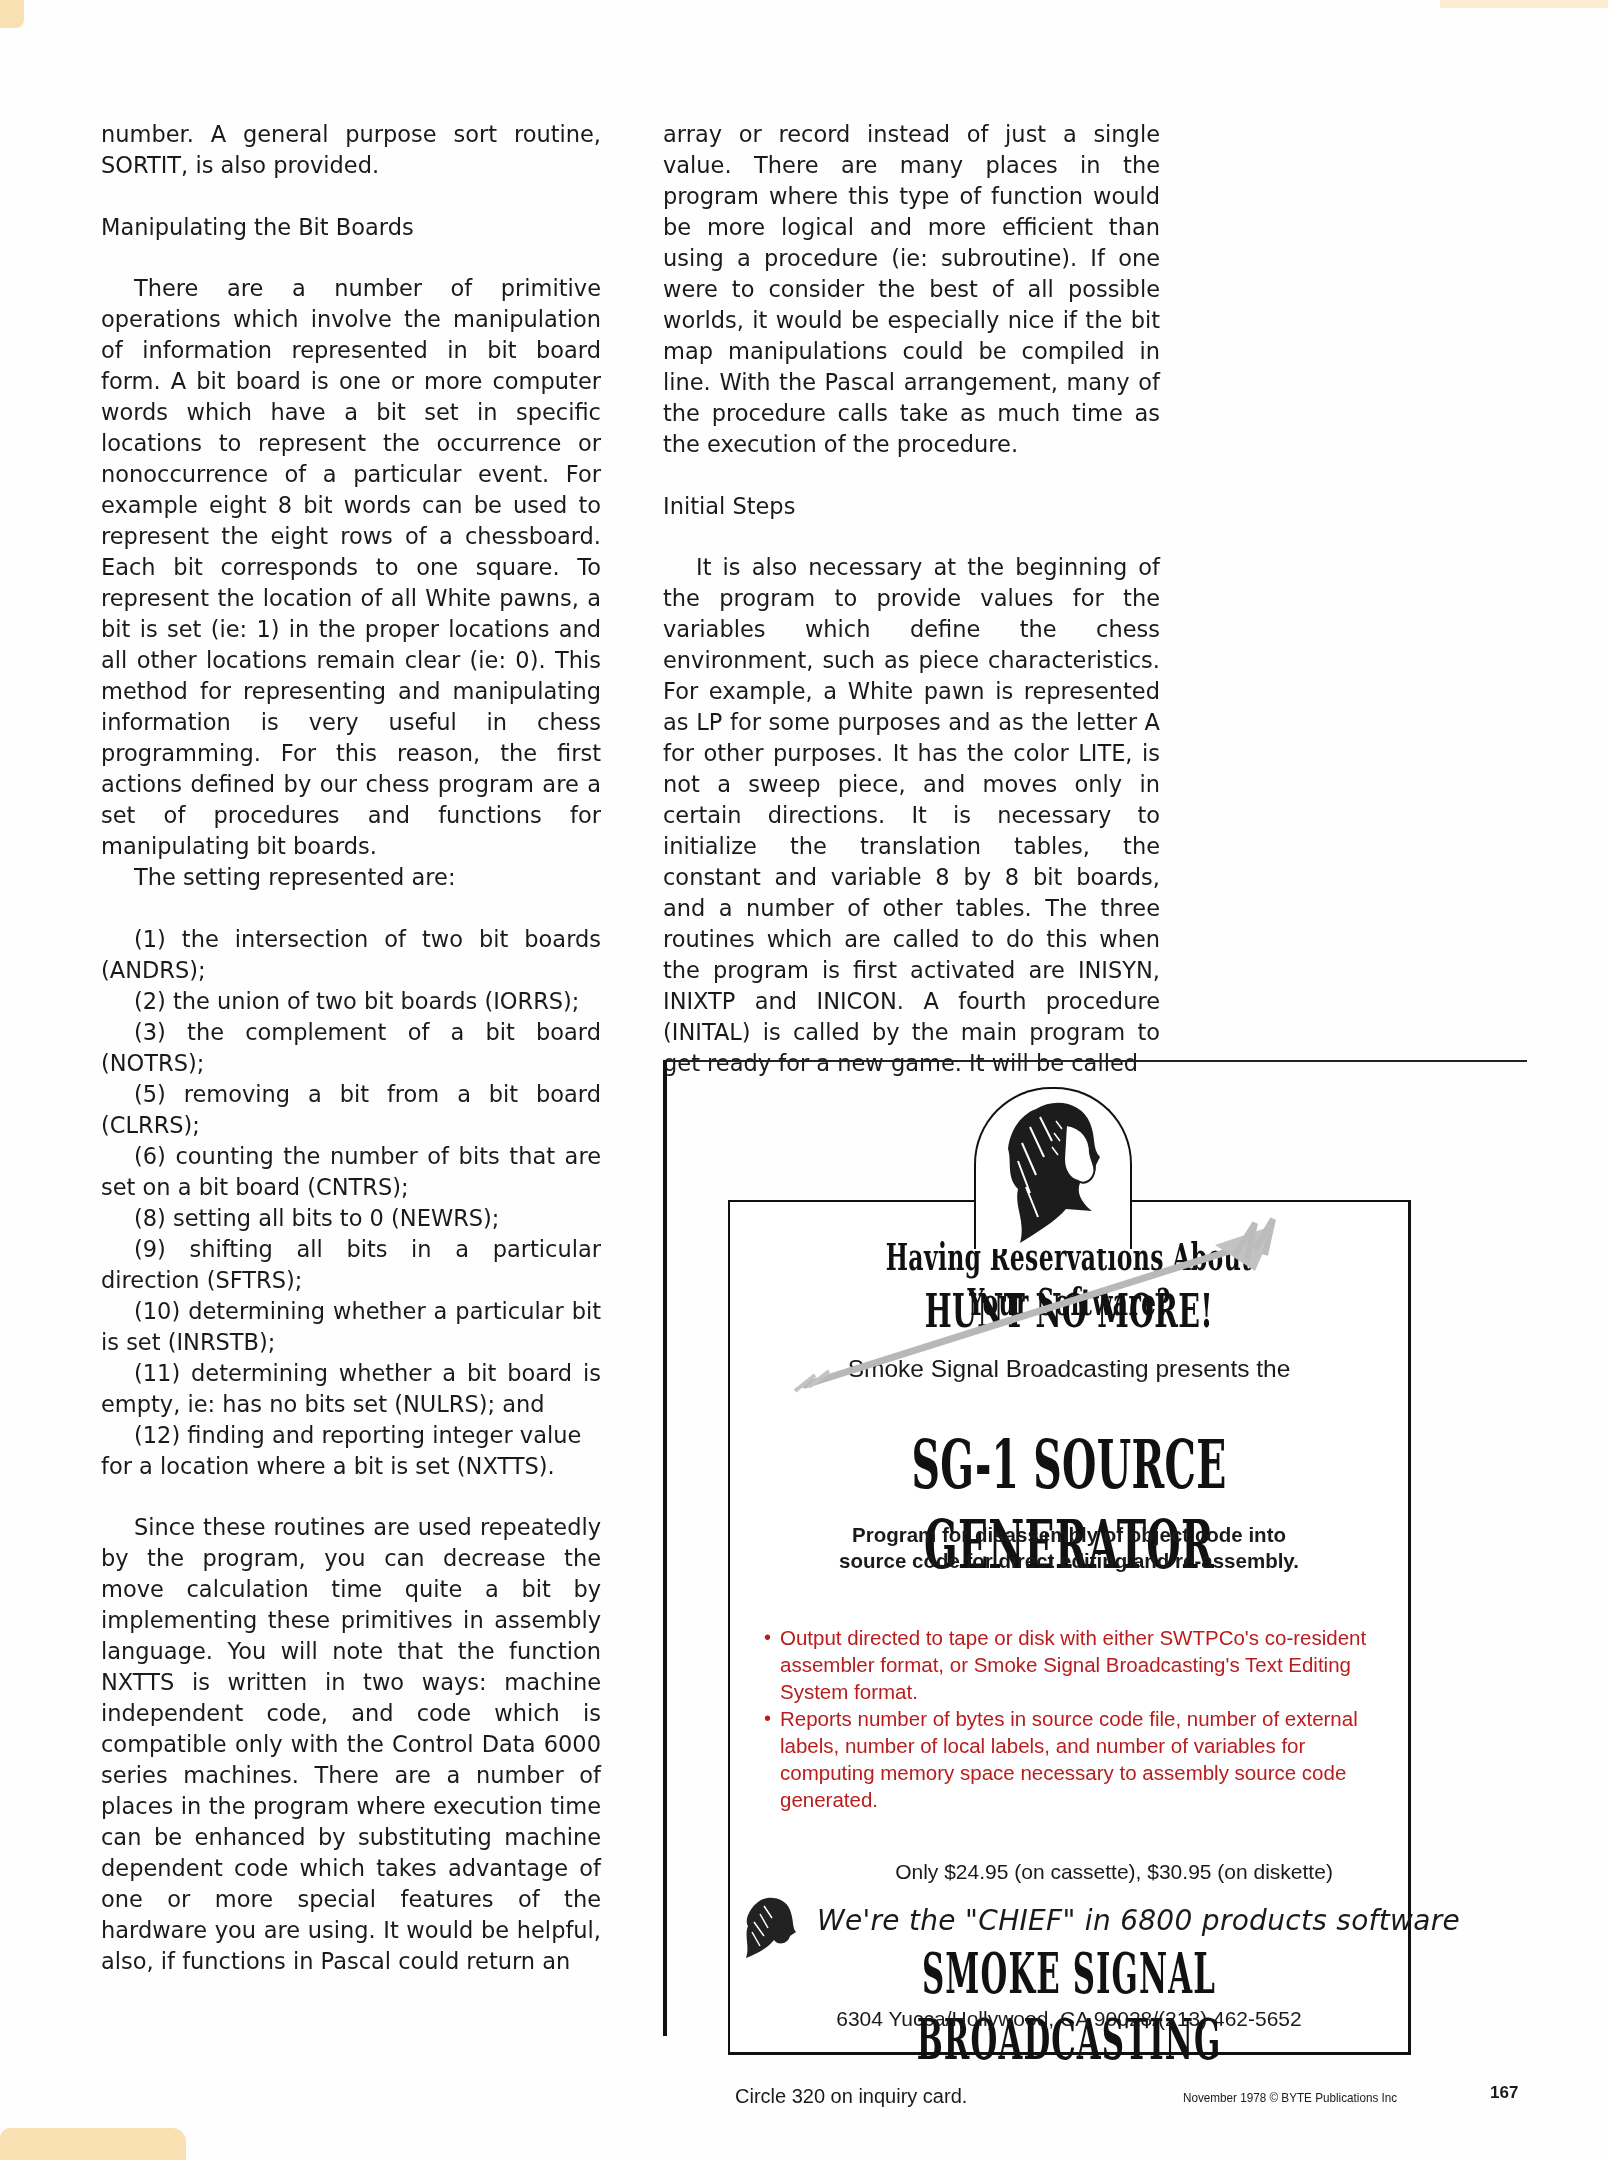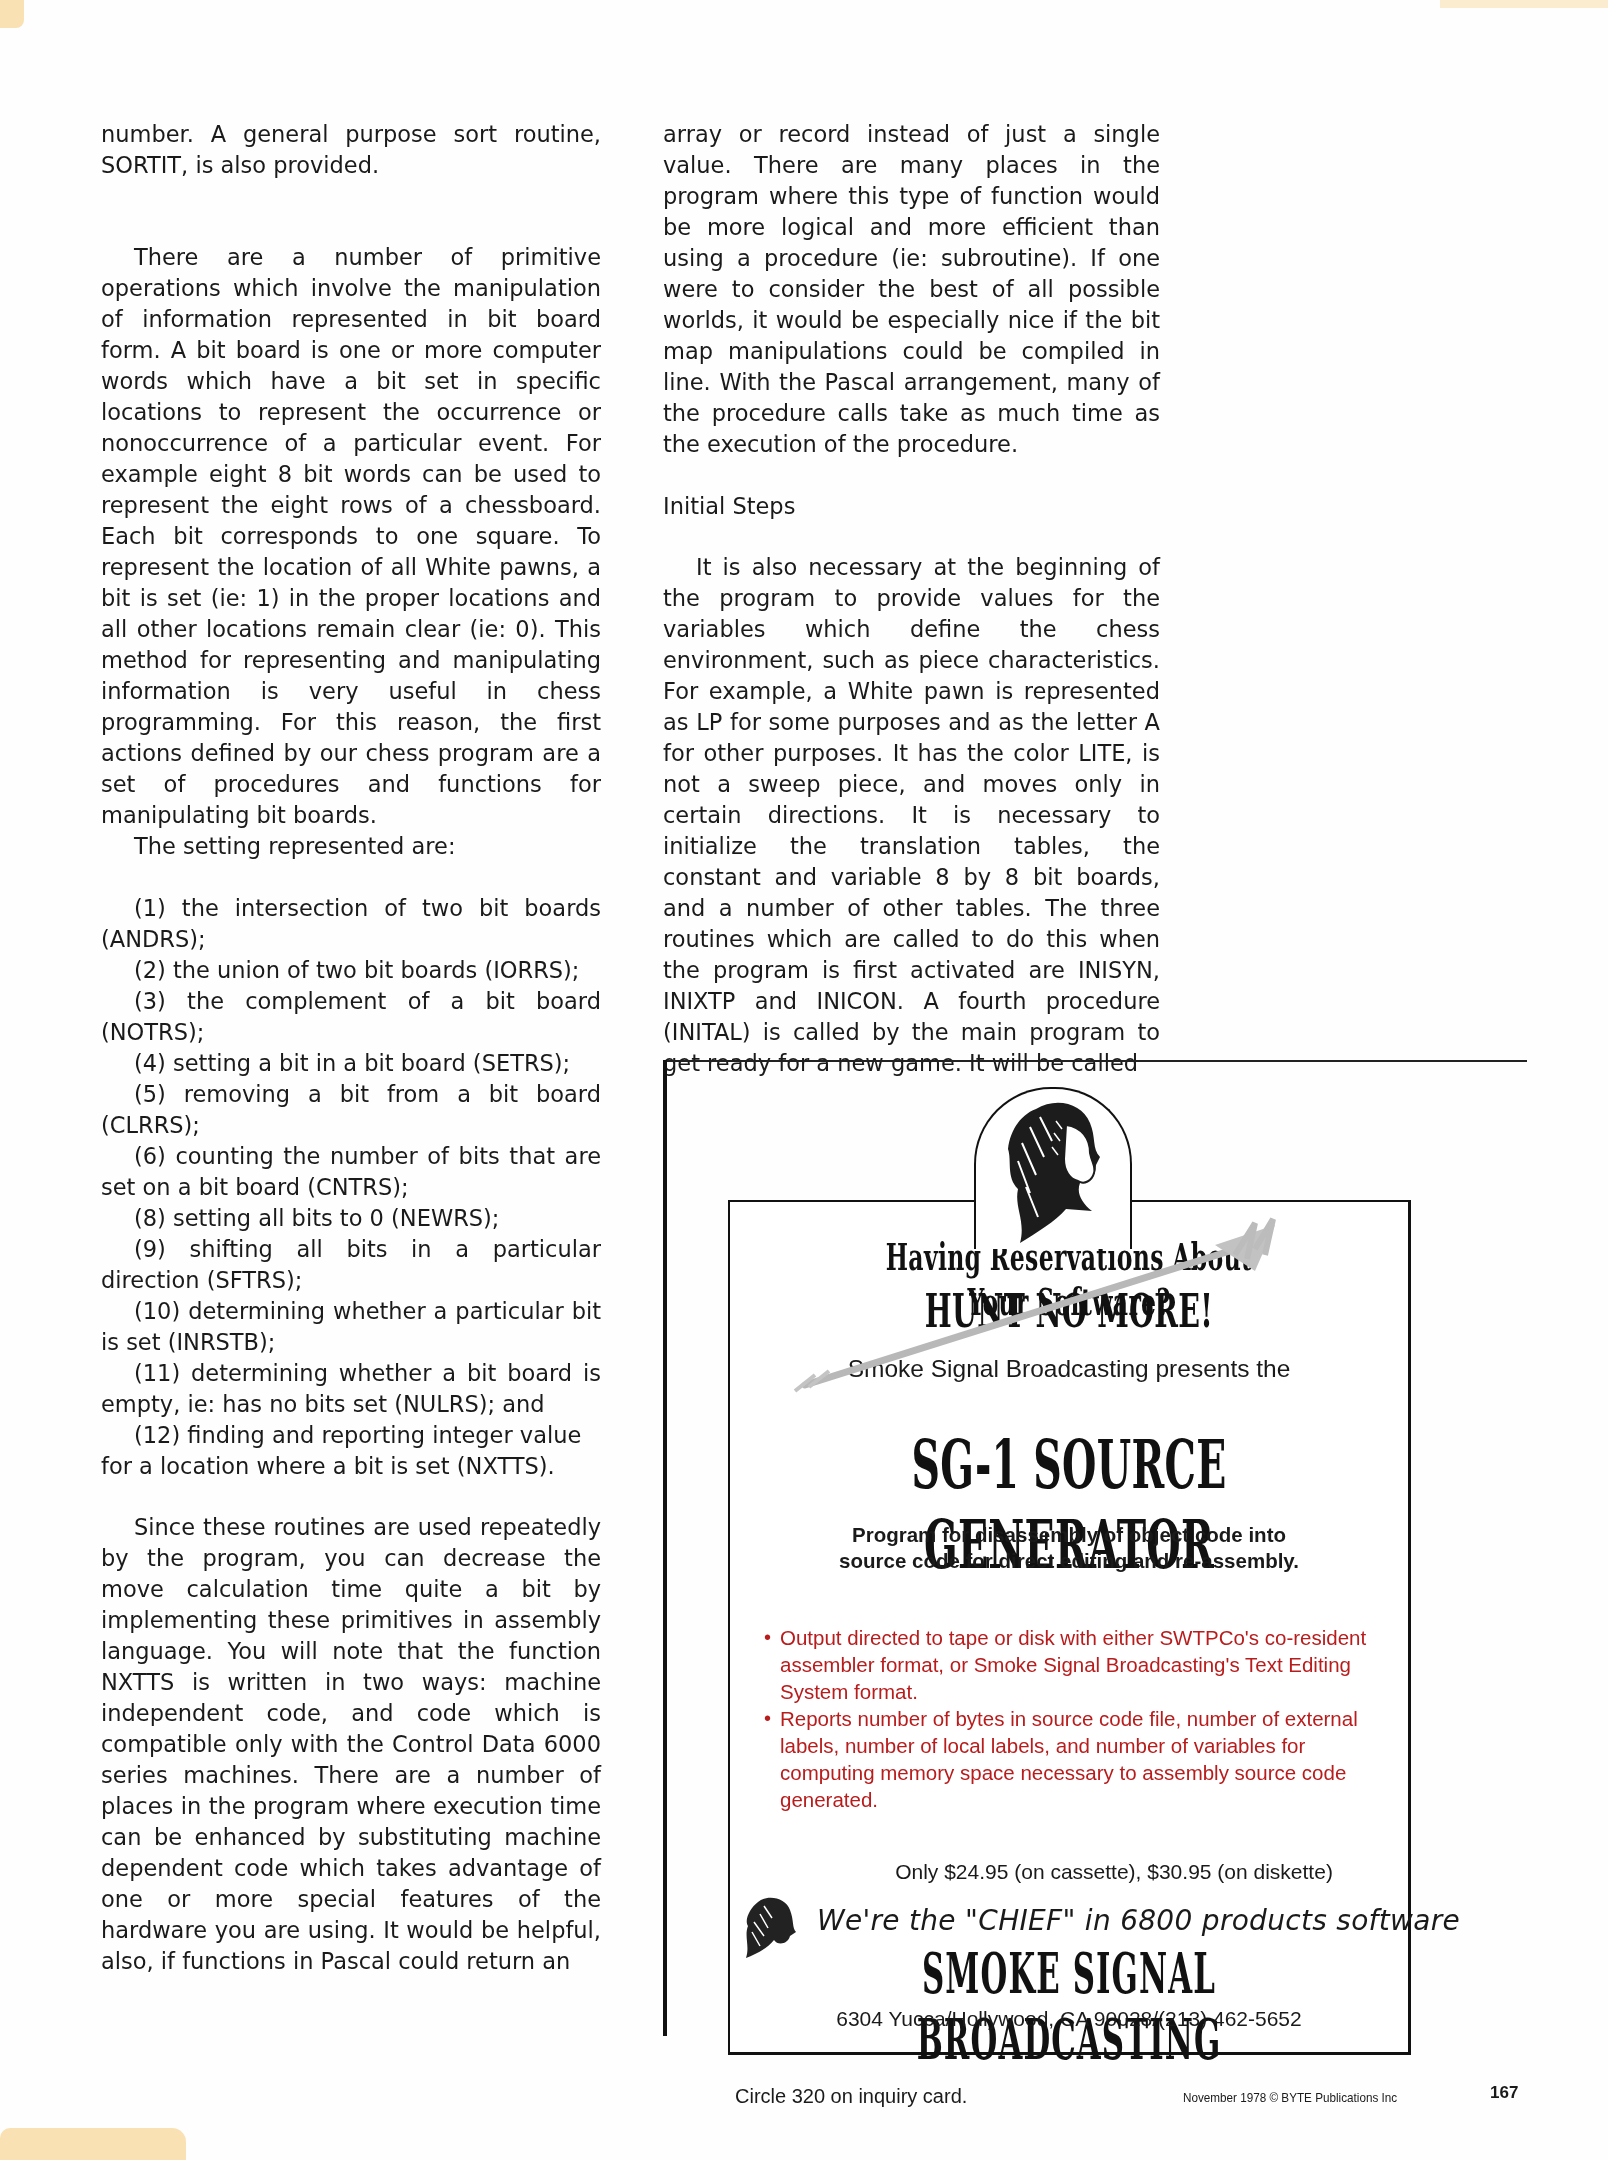--- a/index.html
+++ b/index.html
@@ -64,29 +64,29 @@
 </head>
 <body>
 
 <div class="stain" style="left:0;top:0;width:24px;height:28px;border-radius:0 0 8px 0;"></div>
 <div class="stain" style="left:1440px;top:0;width:168px;height:8px;opacity:0.5;"></div>
 <div class="stain" style="left:0;top:2128px;width:186px;height:32px;border-radius:10px 14px 0 0;"></div>
 
 <div id="col-left" class="col">
   <p>number. A general purpose sort routine, SORTIT, is also provided.</p>
   <div class="gap"></div>
+  <p class="heading">Manipulating the Bit Boards</p>
   <div class="gap"></div>
   <p class="ind">There are a number of primitive operations which involve the manipulation of information represented in bit board form. A bit board is one or more computer words which have a bit set in specific locations to represent the occurrence or nonoccurrence of a particular event. For example eight 8 bit words can be used to represent the eight rows of a chessboard. Each bit corresponds to one square. To represent the location of all White pawns, a bit is set (ie: 1) in the proper locations and all other locations remain clear (ie: 0). This method for representing and manipulating information is very useful in chess programming. For this reason, the first actions defined by our chess program are a set of procedures and functions for manipulating bit boards.</p>
   <p class="ind" style="text-align:left">The setting represented are:</p>
   <div class="gap"></div>
   <div>
     <p class="ind">(1) the intersection of two bit boards (ANDRS);</p>
     <p class="ind">(2) the union of two bit boards (IORRS);</p>
     <p class="ind">(3) the complement of a bit board (NOTRS);</p>
-    <p class="ind">(4) setting a bit in a bit board (SETRS);</p>
     <p class="ind">(5) removing a bit from a bit board (CLRRS);</p>
     <p class="ind">(6) counting the number of bits that are set on a bit board (CNTRS);</p>
     <p class="ind">(8) setting all bits to 0 (NEWRS);</p>
     <p class="ind">(9) shifting all bits in a particular direction (SFTRS);</p>
     <p class="ind">(10) determining whether a particular bit is set (INRSTB);</p>
     <p class="ind">(11) determining whether a bit board is empty, ie: has no bits set (NULRS); and</p>
     <p class="ind" style="text-align:left">(12) finding and reporting integer value for a location where a bit is set (NXTTS).</p>
   </div>
   <div class="gap"></div>
   <p class="ind">Since these routines are used repeatedly by the program, you can decrease the move calculation time quite a bit by implementing these primitives in assembly language. You will note that the function NXTTS is written in two ways: machine independent code, and code which is compatible only with the Control Data 6000 series machines. There are a number of places in the program where execution time can be enhanced by substituting machine dependent code which takes advantage of one or more special features of the hardware you are using. It would be helpful, also, if functions in Pascal could return an</p>

